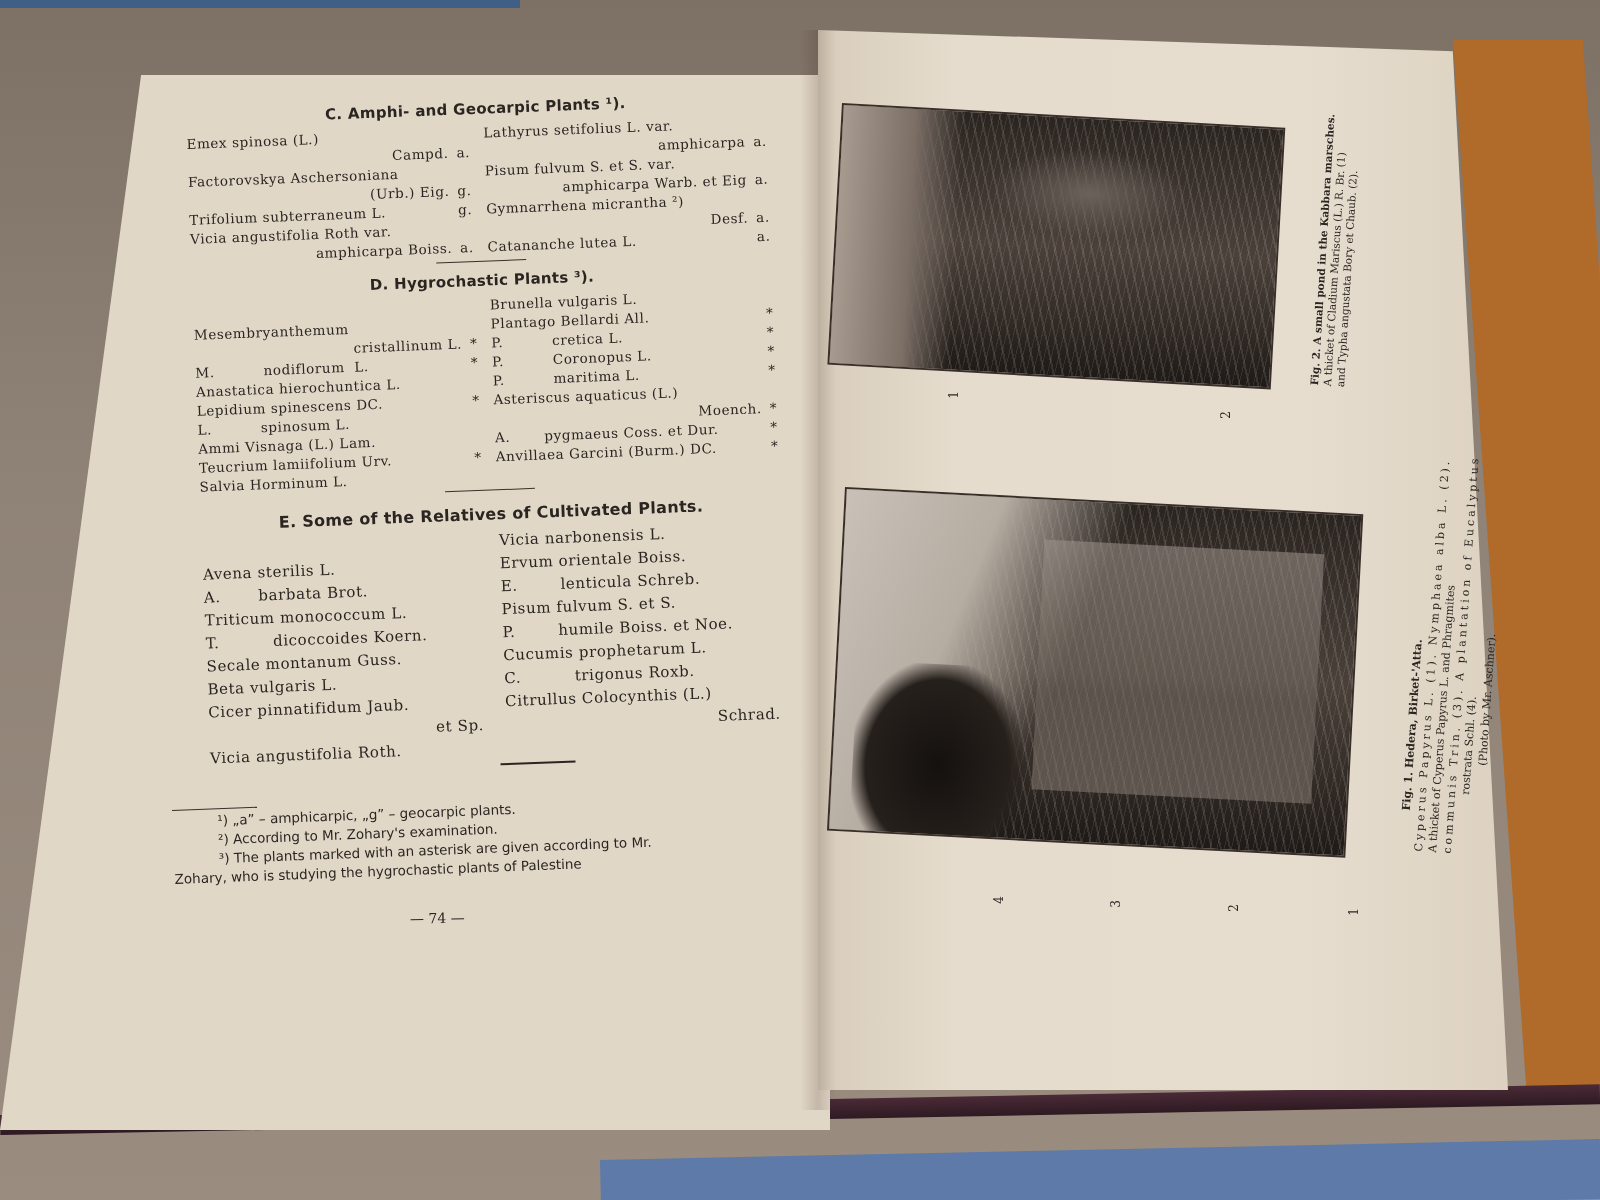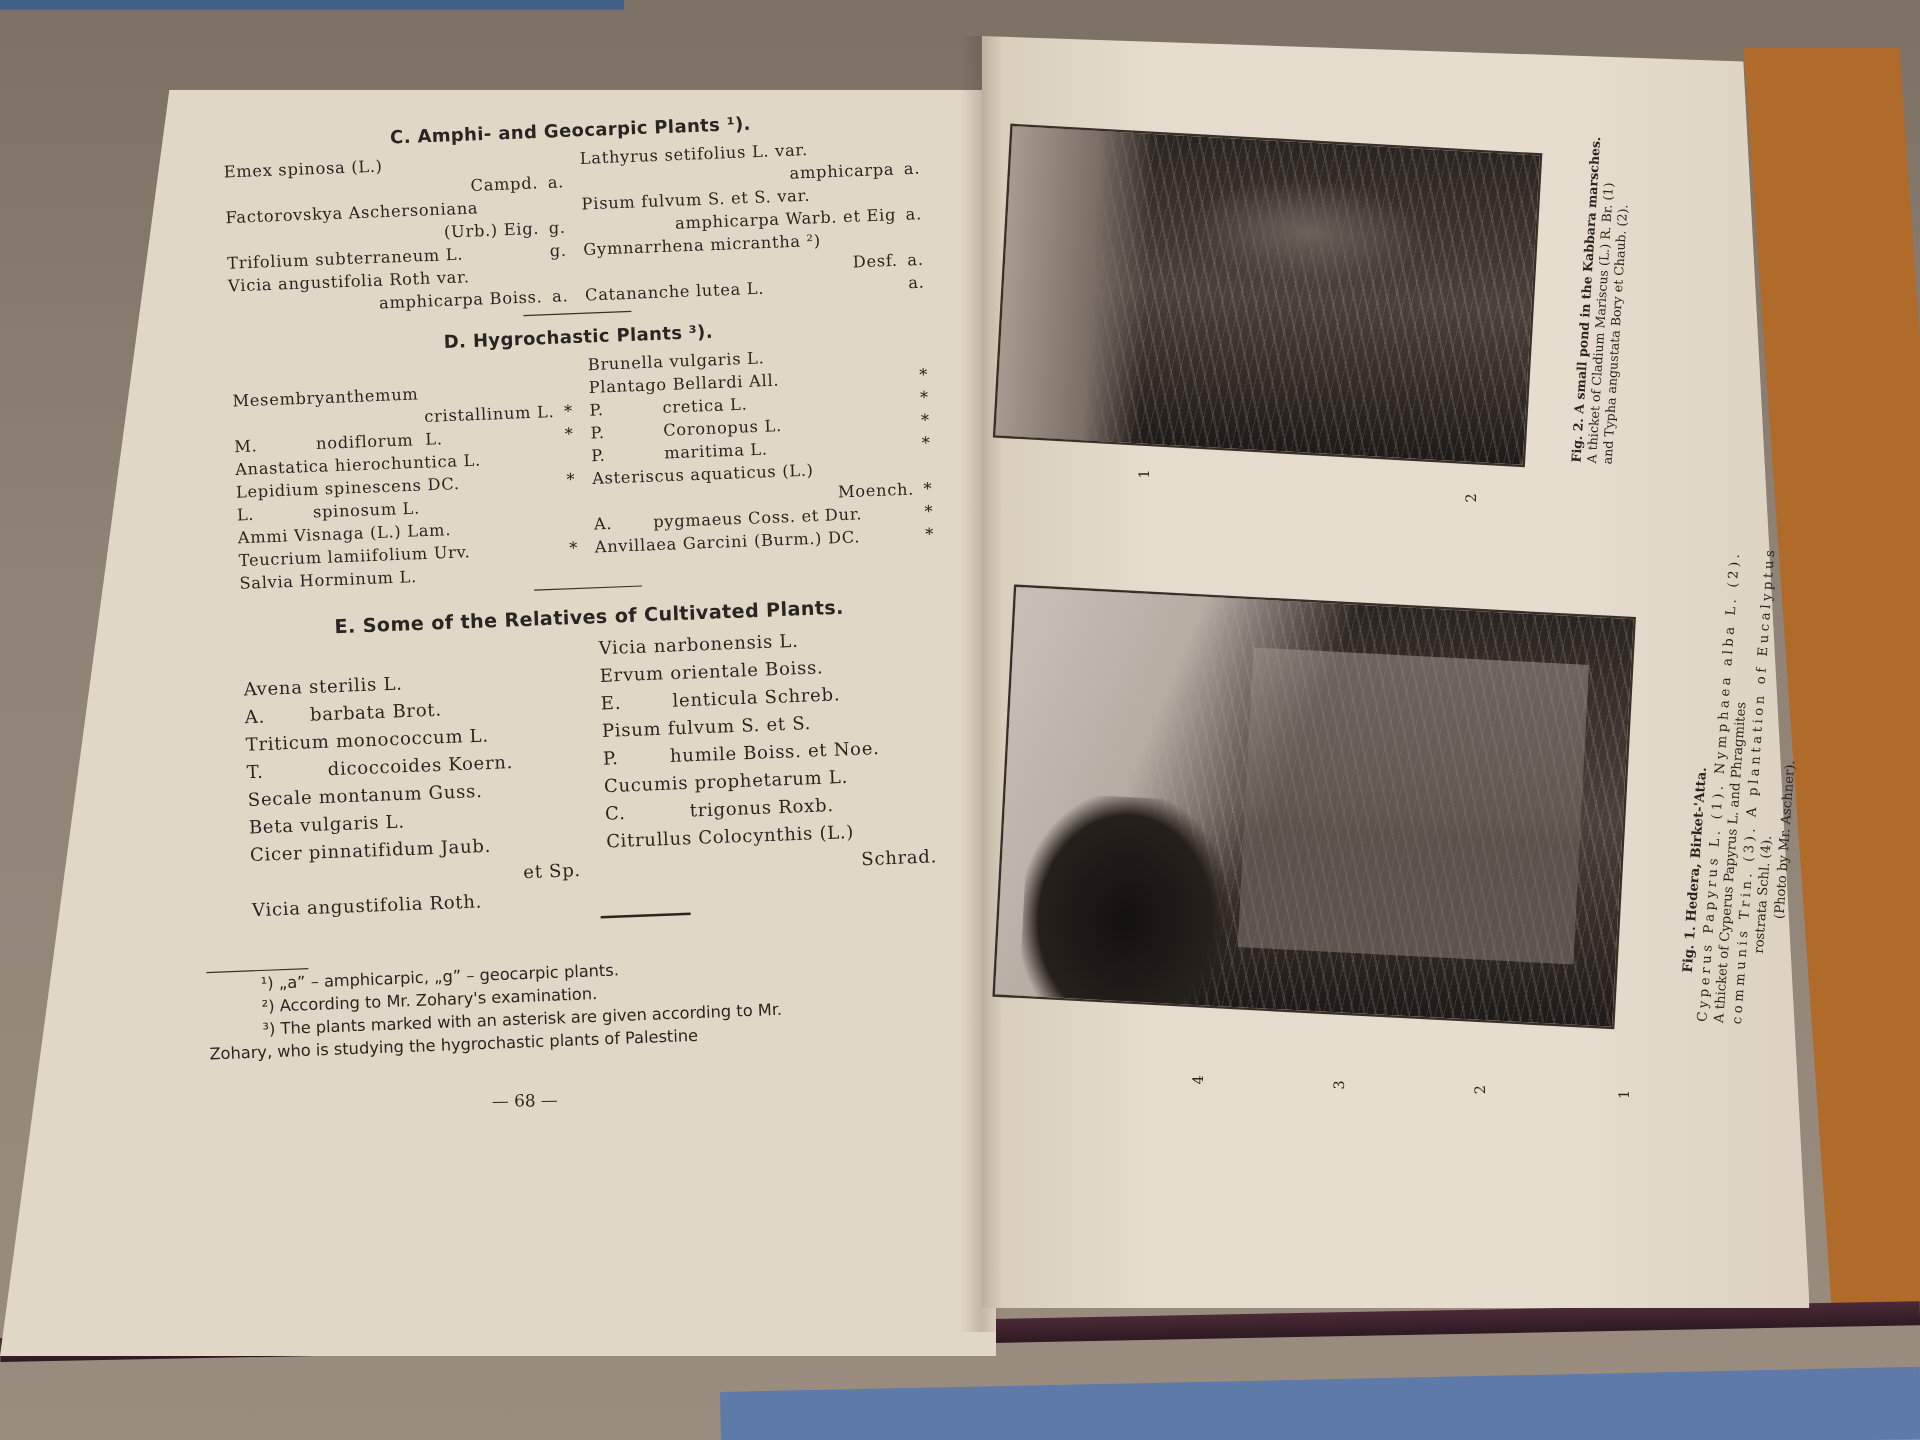--- a/index.html
+++ b/index.html
@@ -227,21 +227,21 @@
 </div>
 
 <div class="footnotes">
   <div class="fn-rule"></div>
   <div class="fn">¹) „a” – amphicarpic, „g” – geocarpic plants.</div>
   <div class="fn">²) According to Mr. Zohary's examination.</div>
   <div class="fn">³) The plants marked with an asterisk are given according to Mr.</div>
   <div class="fn-cont">Zohary, who is studying the hygrochastic plants of Palestine</div>
 </div>
 
-<div class="page-number">— 68 —</div>
+<div class="page-number">— 74 —</div>
 
 <div class="photo photo-1">
   <div class="sky"></div>
   <div class="water"></div>
 </div>
 <div class="caption caption-1">
   <div class="cap-line"><b>Fig. 2. A small pond in the Kabbara marsches.</b></div>
   <div class="cap-line">A thicket of Cladium Mariscus (L.) R. Br. (1)</div>
   <div class="cap-line">and Typha angustata Bory et Chaub. (2).</div>
 </div>

